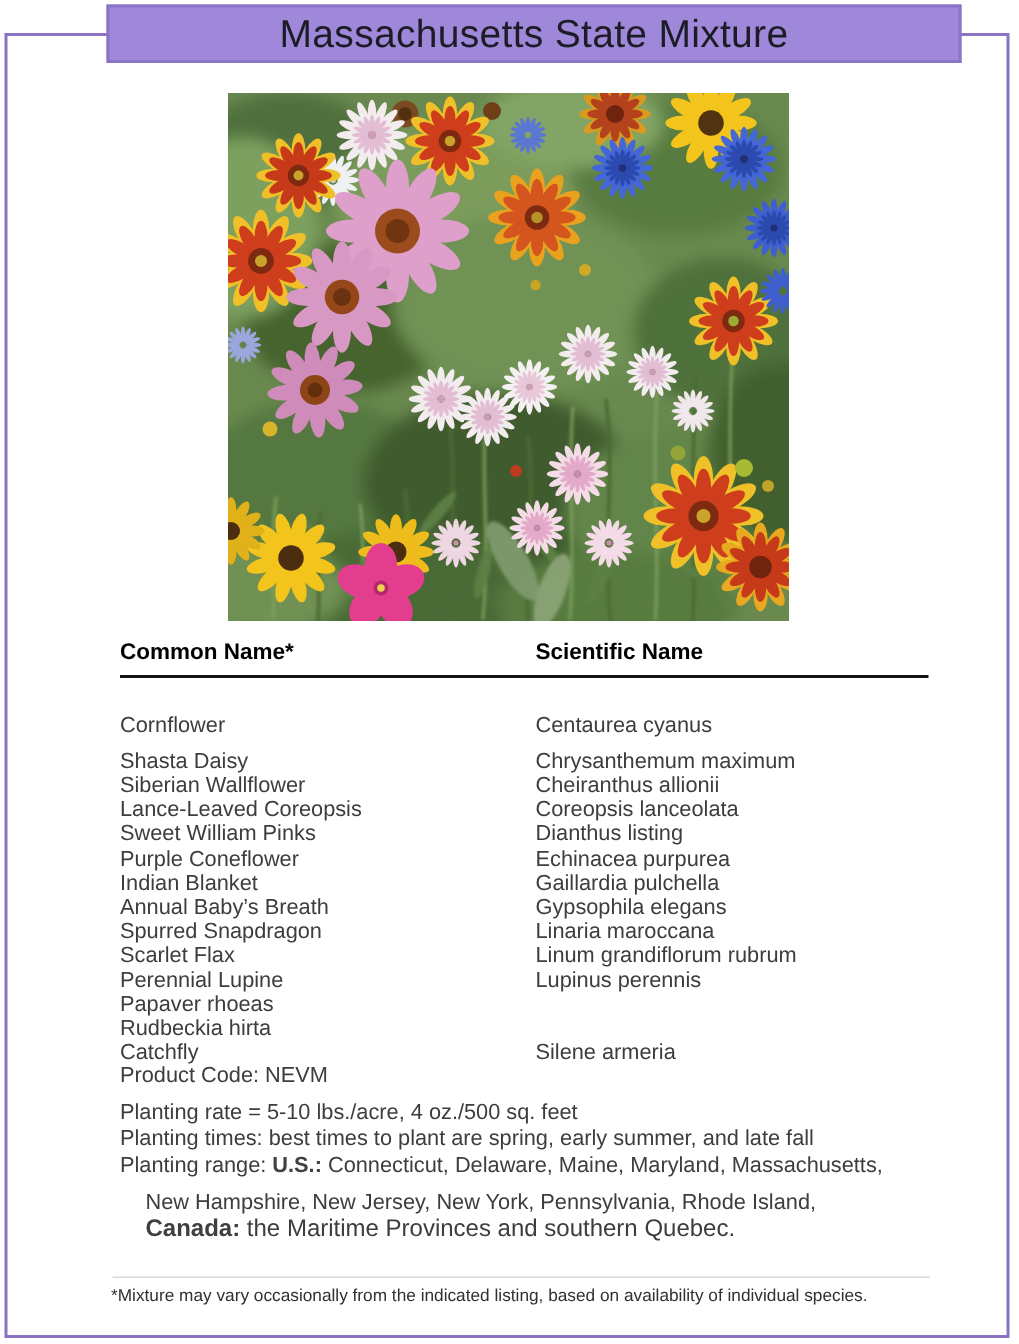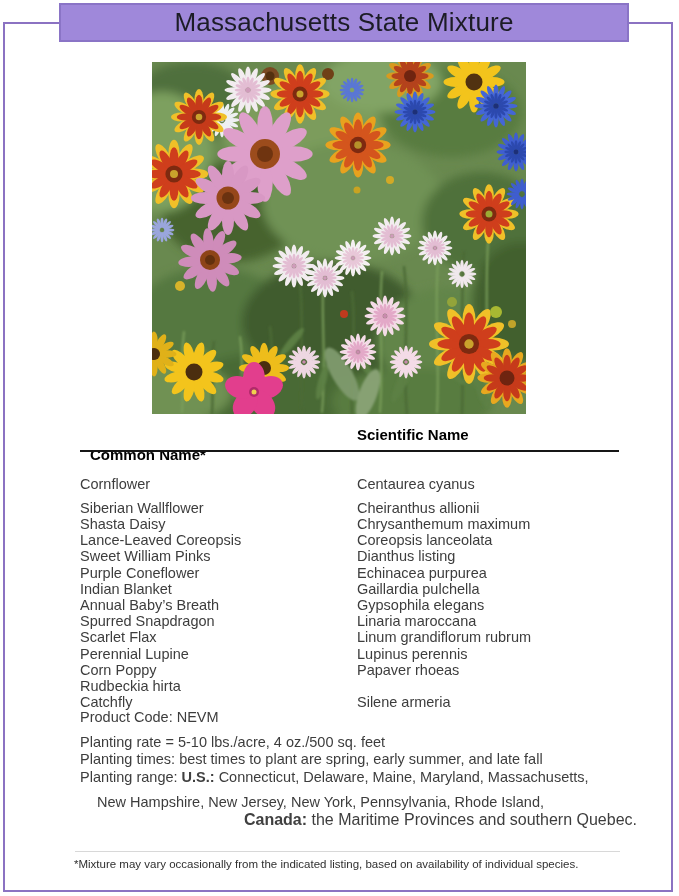--- a/index.html
+++ b/index.html
@@ -1,36 +1,36 @@
 <!DOCTYPE html>
 <html><head>
 <meta charset="utf-8">
 <style>
   html,body{margin:0;padding:0;background:#fff;}
   body{width:679px;height:896px;position:relative;overflow:hidden;
        font-family:"Liberation Sans", sans-serif;color:#3d3d3d;}
   .page-border{position:absolute;left:3px;top:22px;width:666px;height:866px;
        border:2px solid #8b72c2;background:#fff;}
-  .banner{position:absolute;left:59px;top:3px;width:566px;height:35px;
+  .banner{position:absolute;left:71px;top:3px;width:566px;height:35px;
        background:#9f88da;border:2px solid #8a74c6;z-index:5;
        display:flex;align-items:center;justify-content:center;}
   .banner-title{font-size:26px;color:#1c1c26;letter-spacing:0.2px;}
   .photo{position:absolute;left:152px;top:62px;width:374px;height:352px;z-index:6;overflow:hidden;}
   .col-header{position:absolute;font-size:15px;font-weight:bold;color:#000;z-index:6;}
-  .hdr-common{left:80px;top:446px;margin-left:10px;}
+  .hdr-common{left:80px;top:426px;}
   .hdr-sci{left:357px;top:426px;}
   .header-rule{position:absolute;left:80px;top:450px;width:539px;height:2px;background:#161616;z-index:6;}
   .species-table{position:absolute;left:80px;top:476px;width:545px;z-index:6;}
   .species-row{display:flex;font-size:14.5px;line-height:16.2px;color:#3d3d3d;}
   .species-row:first-child{margin-bottom:7.5px;align-items:center;}
   .cell-common{width:277px;flex:0 0 277px;}
   .product-code{position:absolute;left:80px;top:709px;font-size:14.5px;color:#3d3d3d;z-index:6;}
   .planting-block{position:absolute;left:80px;top:734px;font-size:14.5px;line-height:17.4px;color:#3d3d3d;z-index:6;width:560px;}
   .range-cont{position:absolute;left:97px;top:794px;font-size:14.5px;line-height:17px;color:#3d3d3d;z-index:6;width:540px;}
-  .canada-line{font-size:16px;line-height:17.5px;text-align:right;}
+  .canada-line{font-size:16px;line-height:17.5px;}
   b{color:#404040;}
   .footnote-rule{position:absolute;left:75px;top:851px;width:545px;height:1px;background:#d8d8d8;z-index:6;}
   .footnote{position:absolute;left:74px;top:858px;font-size:11.5px;color:#303030;z-index:6;width:560px;}
 </style>
 </head>
 <body>
 
 <div class="page-border"></div>
 
 <div class="banner">
@@ -313,28 +313,28 @@
 <div class="col-header hdr-common">Common Name*</div>
 <div class="col-header hdr-sci">Scientific Name</div>
 <div class="header-rule"></div>
 
 <div class="species-table">
   <div class="species-row">
       <span class="cell-common">Cornflower</span>
       <span>Centaurea cyanus</span>
     </div>
   <div class="species-row">
+      <span class="cell-common">Shasta Daisy</span>
+      <span>Chrysanthemum maximum</span>
+    </div>
+  <div class="species-row">
       <span class="cell-common">Siberian Wallflower</span>
       <span>Cheiranthus allionii</span>
     </div>
   <div class="species-row">
-      <span class="cell-common">Shasta Daisy</span>
-      <span>Chrysanthemum maximum</span>
-    </div>
-  <div class="species-row">
       <span class="cell-common">Lance-Leaved Coreopsis</span>
       <span>Coreopsis lanceolata</span>
     </div>
   <div class="species-row">
       <span class="cell-common">Sweet William Pinks</span>
       <span>Dianthus listing</span>
     </div>
   <div class="species-row">
       <span class="cell-common">Purple Coneflower</span>
       <span>Echinacea purpurea</span>
@@ -353,21 +353,20 @@
     </div>
   <div class="species-row">
       <span class="cell-common">Scarlet Flax</span>
       <span>Linum grandiflorum rubrum</span>
     </div>
   <div class="species-row">
       <span class="cell-common">Perennial Lupine</span>
       <span>Lupinus perennis</span>
     </div>
   <div class="species-row">
-      <span class="cell-common">Corn Poppy</span>
       <span>Papaver rhoeas</span>
     </div>
   <div class="species-row">
       <span>Rudbeckia hirta</span>
     </div>
   <div class="species-row">
       <span class="cell-common">Catchfly</span>
       <span>Silene armeria</span>
     </div>
 </div>

